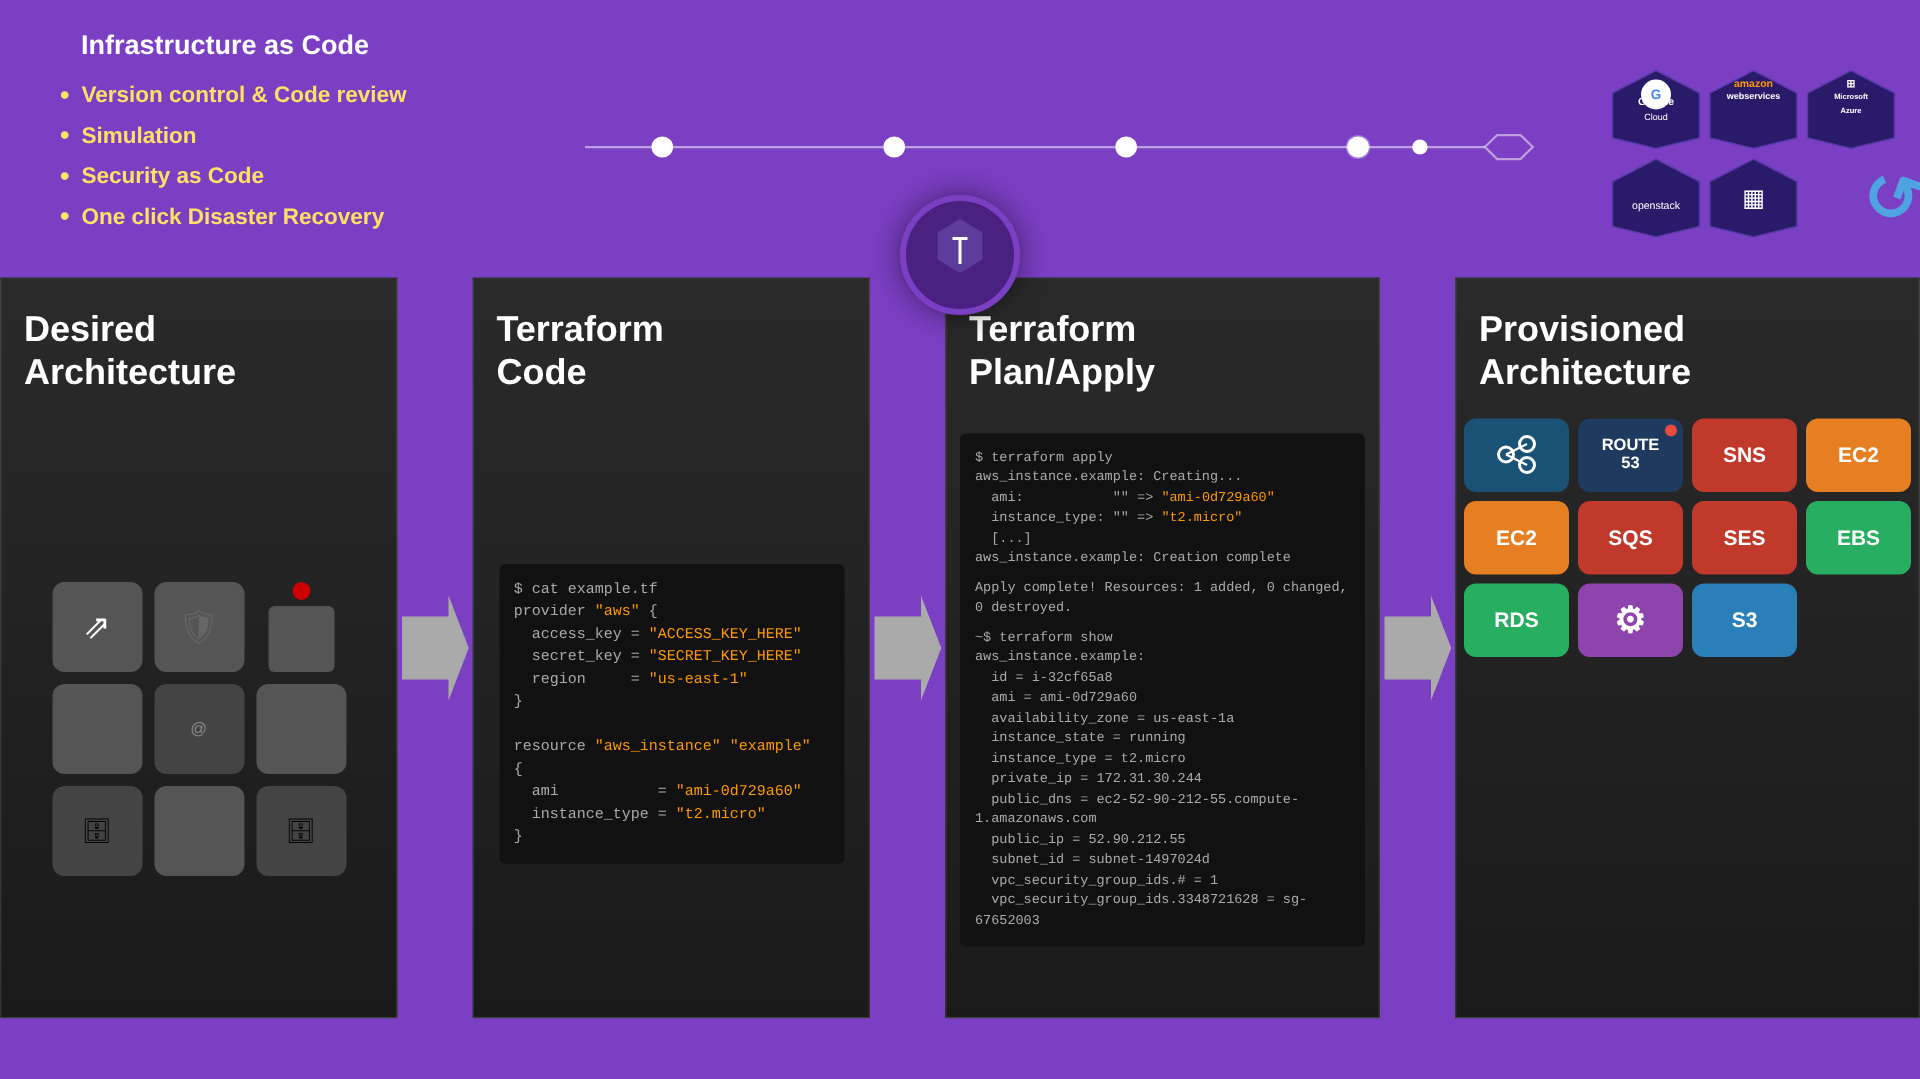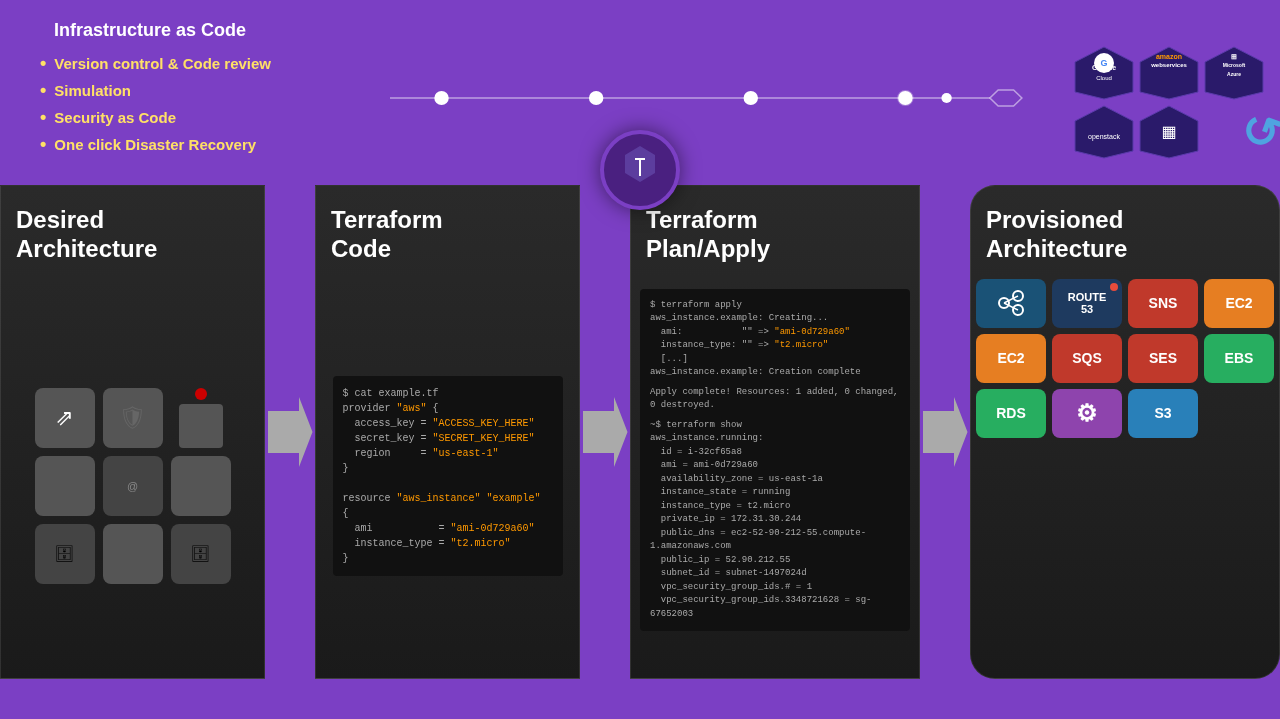--- a/index.html
+++ b/index.html
@@ -78,21 +78,20 @@
     }
 
     .panel-terraform-plan {
       background: linear-gradient(180deg, #2a2a2a 0%, #1a1a1a 100%);
       flex: 0 0 290px;
     }
 
     .panel-provisioned {
       background: linear-gradient(180deg, #2a2a2a 0%, #1a1a1a 100%);
       flex: 1;
-      border-radius: 25px;
     }
 
     .panel-header {
       padding: 20px 15px 10px;
       color: #fff;
       font-size: 24px;
       font-weight: bold;
       line-height: 1.2;
       text-align: left;
     }
@@ -378,21 +377,21 @@
     <div class="panel-content" style="align-items:flex-start;padding:5px;">
       <div class="plan-terminal">
         <div style="color:#aaa;">$ terraform apply</div>
         <div style="color:#aaa;">aws_instance.example: Creating...</div>
         <div style="color:#aaa;">&nbsp;&nbsp;ami:&nbsp;&nbsp;&nbsp;&nbsp;&nbsp;&nbsp;&nbsp;&nbsp;&nbsp;&nbsp;&nbsp;<span style="color:#aaa;">""</span> =&gt; <span style="color:#f90;">"ami-0d729a60"</span></div>
         <div style="color:#aaa;">&nbsp;&nbsp;instance_type: <span style="color:#aaa;">""</span> =&gt; <span style="color:#f90;">"t2.micro"</span></div>
         <div style="color:#aaa;">&nbsp;&nbsp;[...]</div>
         <div style="color:#aaa;">aws_instance.example: Creation complete</div>
         <div style="margin-top:6px;color:#aaa;">Apply complete! Resources: 1 added, 0 changed, 0 destroyed.</div>
         <div style="margin-top:6px;color:#aaa;">~$ terraform show</div>
-        <div style="color:#aaa;">aws_instance.running:</div>
+        <div style="color:#aaa;">aws_instance.example:</div>
         <div style="color:#aaa;">&nbsp;&nbsp;id = i-32cf65a8</div>
         <div style="color:#aaa;">&nbsp;&nbsp;ami = ami-0d729a60</div>
         <div style="color:#aaa;">&nbsp;&nbsp;availability_zone = us-east-1a</div>
         <div style="color:#aaa;">&nbsp;&nbsp;instance_state = running</div>
         <div style="color:#aaa;">&nbsp;&nbsp;instance_type = t2.micro</div>
         <div style="color:#aaa;">&nbsp;&nbsp;private_ip = 172.31.30.244</div>
         <div style="color:#aaa;">&nbsp;&nbsp;public_dns = ec2-52-90-212-55.compute-1.amazonaws.com</div>
         <div style="color:#aaa;">&nbsp;&nbsp;public_ip = 52.90.212.55</div>
         <div style="color:#aaa;">&nbsp;&nbsp;subnet_id = subnet-1497024d</div>
         <div style="color:#aaa;">&nbsp;&nbsp;vpc_security_group_ids.# = 1</div>

